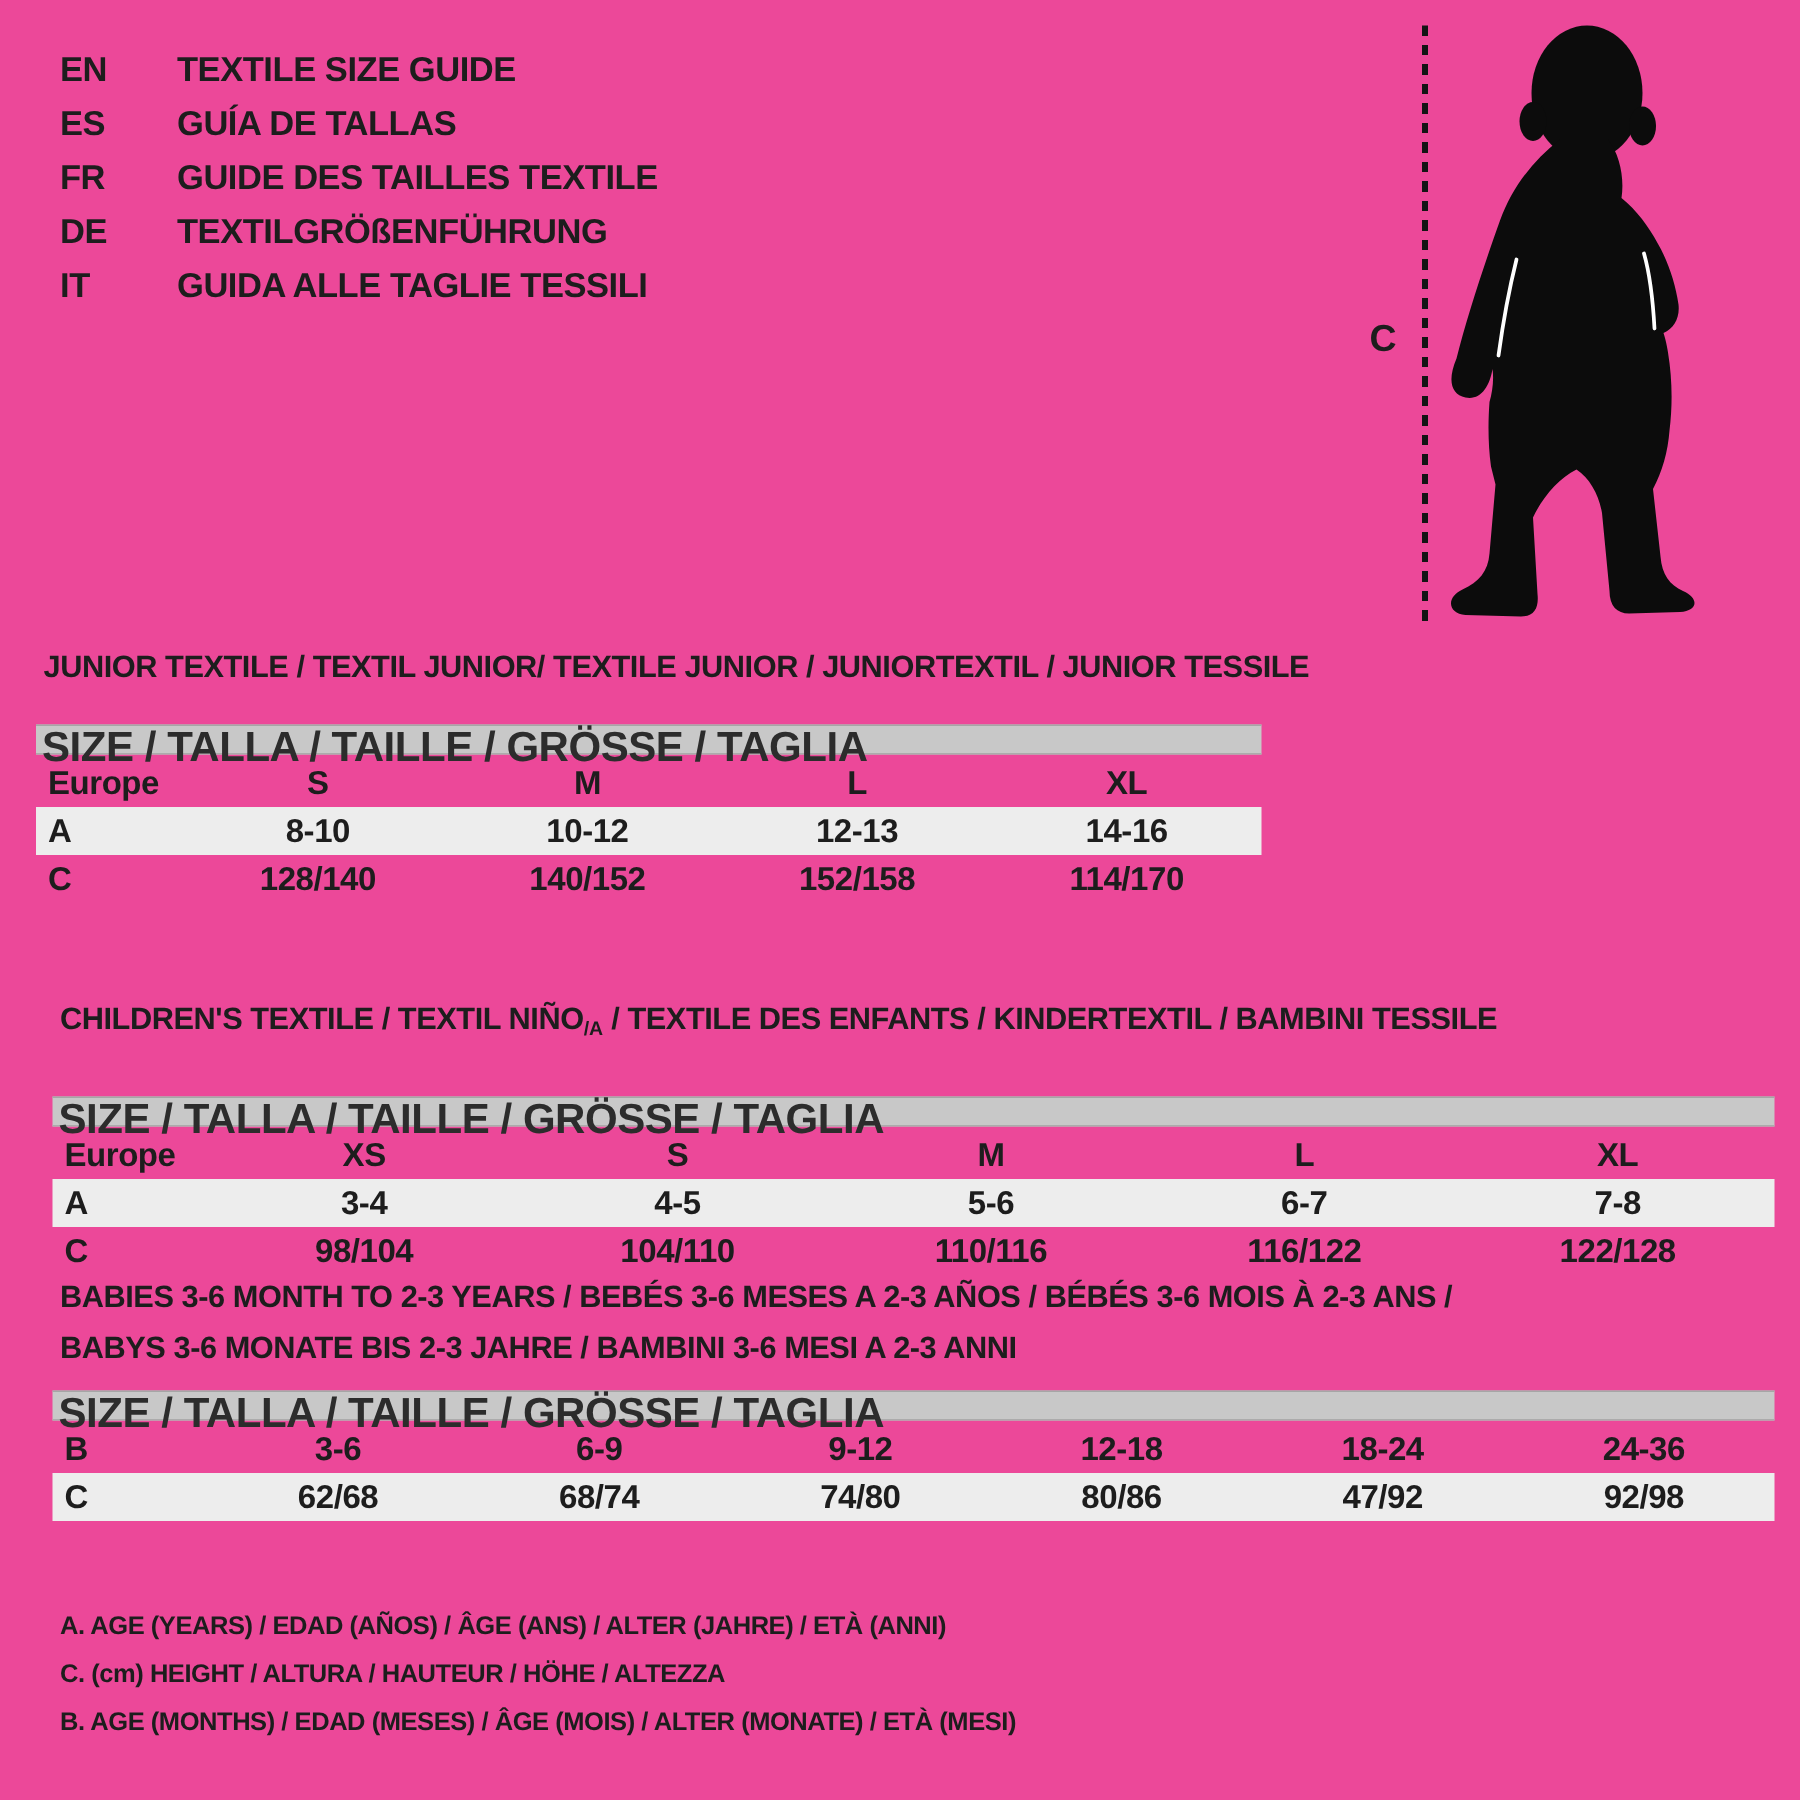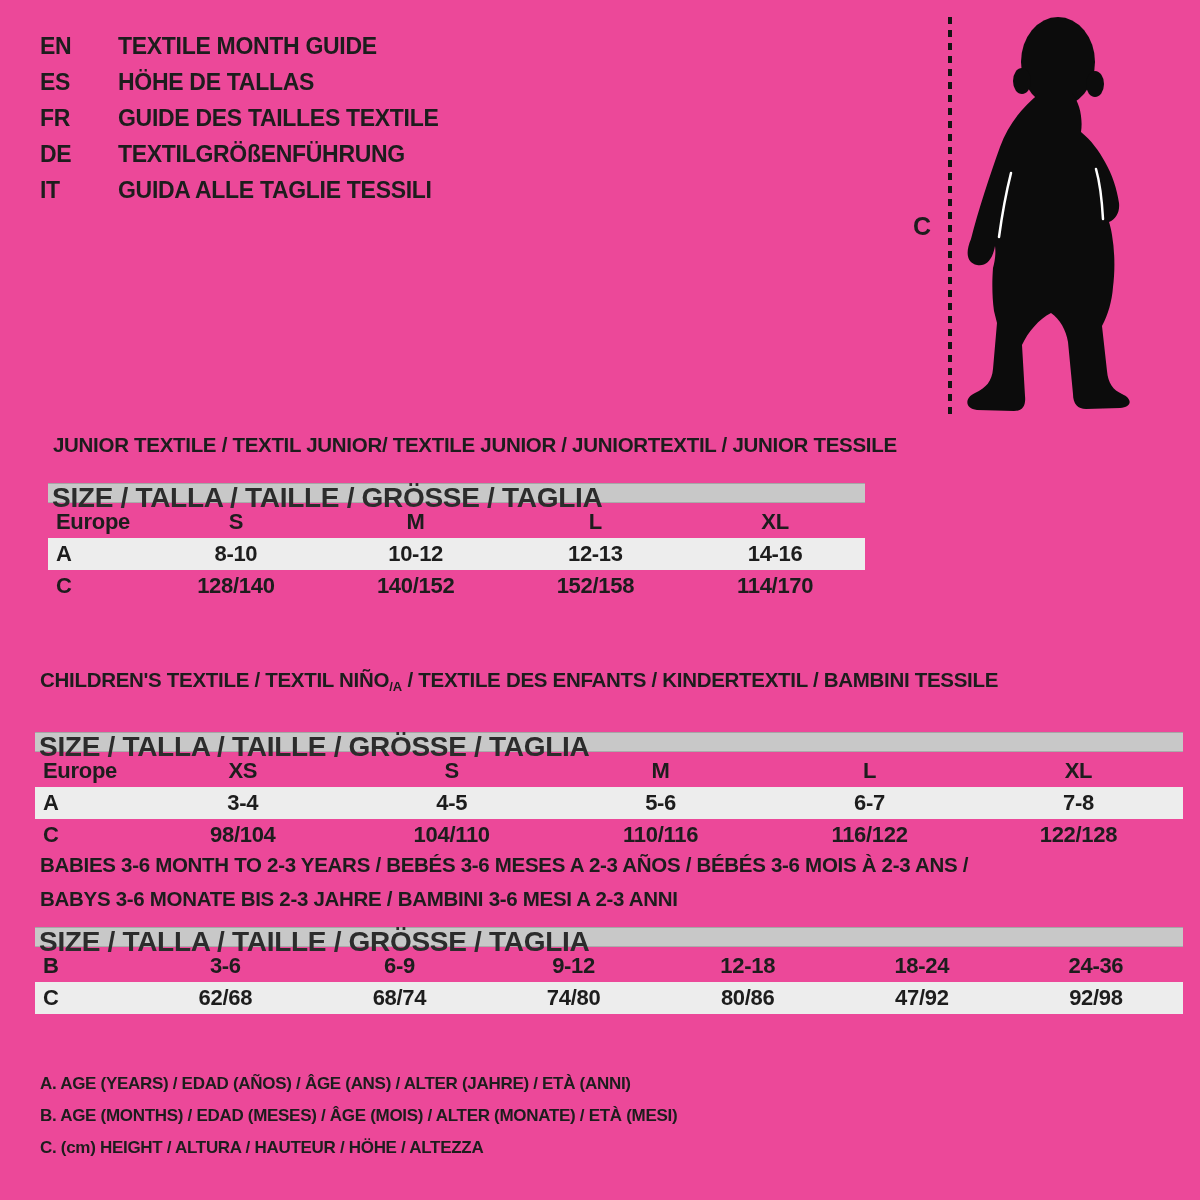--- a/index.html
+++ b/index.html
@@ -32,43 +32,43 @@
     height:20px;line-height:28px;padding-left:4px;font-size:28px;letter-spacing:-0.3px;
     color:#2c2c2c;margin-bottom:3px;box-sizing:border-box;
   }
   .trow{display:flex;height:32px;line-height:32px;font-size:22px;align-items:flex-end;}
   .trow.shaded{background:#ededed;}
   .c{text-align:center;letter-spacing:-0.3px;}
   .c.lbl{text-align:left;padding-left:8px;box-sizing:border-box;}
   .t1 .lbl{width:12%;} .t1 .c:not(.lbl){width:22%;}
   .t2 .lbl{width:9%;}  .t2 .c:not(.lbl){width:18.2%;}
   .t3 .lbl{width:9%;}  .t3 .c:not(.lbl){width:15.1666%;}
-  #sec-junior  {left:48px;top:433px;width:817px;}
+  #sec-junior  {left:24px;top:433px;width:817px;}
   #sec-junior   .stable{margin-top:26px;}
   #sec-children{left:35px;top:668px;width:1148px;}
   #sec-children .stable{margin-top:33px;}
   #sec-babies  {left:35px;top:848px;width:1148px;}
   #sec-babies   .stable{margin-top:11px;}
   
   .legend{position:absolute;left:40px;top:1068px;}
   .legend-line{font-size:17px;line-height:32px;letter-spacing:-0.3px;white-space:nowrap;}
 </style>
 </head>
 <body>
 
 <div id="canvas">
 
   <div class="lang-block">
     <div class="lang-row">
       <span class="lang-code">EN</span>
-      <span class="lang-title">TEXTILE MONTH GUIDE</span>
+      <span class="lang-title">TEXTILE SIZE GUIDE</span>
     </div>
     <div class="lang-row">
       <span class="lang-code">ES</span>
-      <span class="lang-title">HÖHE DE TALLAS</span>
+      <span class="lang-title">GUÍA DE TALLAS</span>
     </div>
     <div class="lang-row">
       <span class="lang-code">FR</span>
       <span class="lang-title">GUIDE DES TAILLES TEXTILE</span>
     </div>
     <div class="lang-row">
       <span class="lang-code">DE</span>
       <span class="lang-title">TEXTILGRÖßENFÜHRUNG</span>
     </div>
     <div class="lang-row">
@@ -205,17 +205,17 @@
         <div class="c">74/80</div>
         <div class="c">80/86</div>
         <div class="c">47/92</div>
         <div class="c">92/98</div>
       </div>
     </div>
   </div>
 
   <div class="legend">
     <div class="legend-line">A. AGE (YEARS) / EDAD (AÑOS) / ÂGE (ANS) / ALTER (JAHRE) / ETÀ (ANNI)</div>
+    <div class="legend-line">C. (cm) HEIGHT / ALTURA / HAUTEUR / HÖHE / ALTEZZA</div>
     <div class="legend-line">B. AGE (MONTHS) / EDAD (MESES) / ÂGE (MOIS) / ALTER (MONATE) / ETÀ (MESI)</div>
-    <div class="legend-line">C. (cm) HEIGHT / ALTURA / HAUTEUR / HÖHE / ALTEZZA</div>
   </div>
 
 </div>
 
 </body></html>

